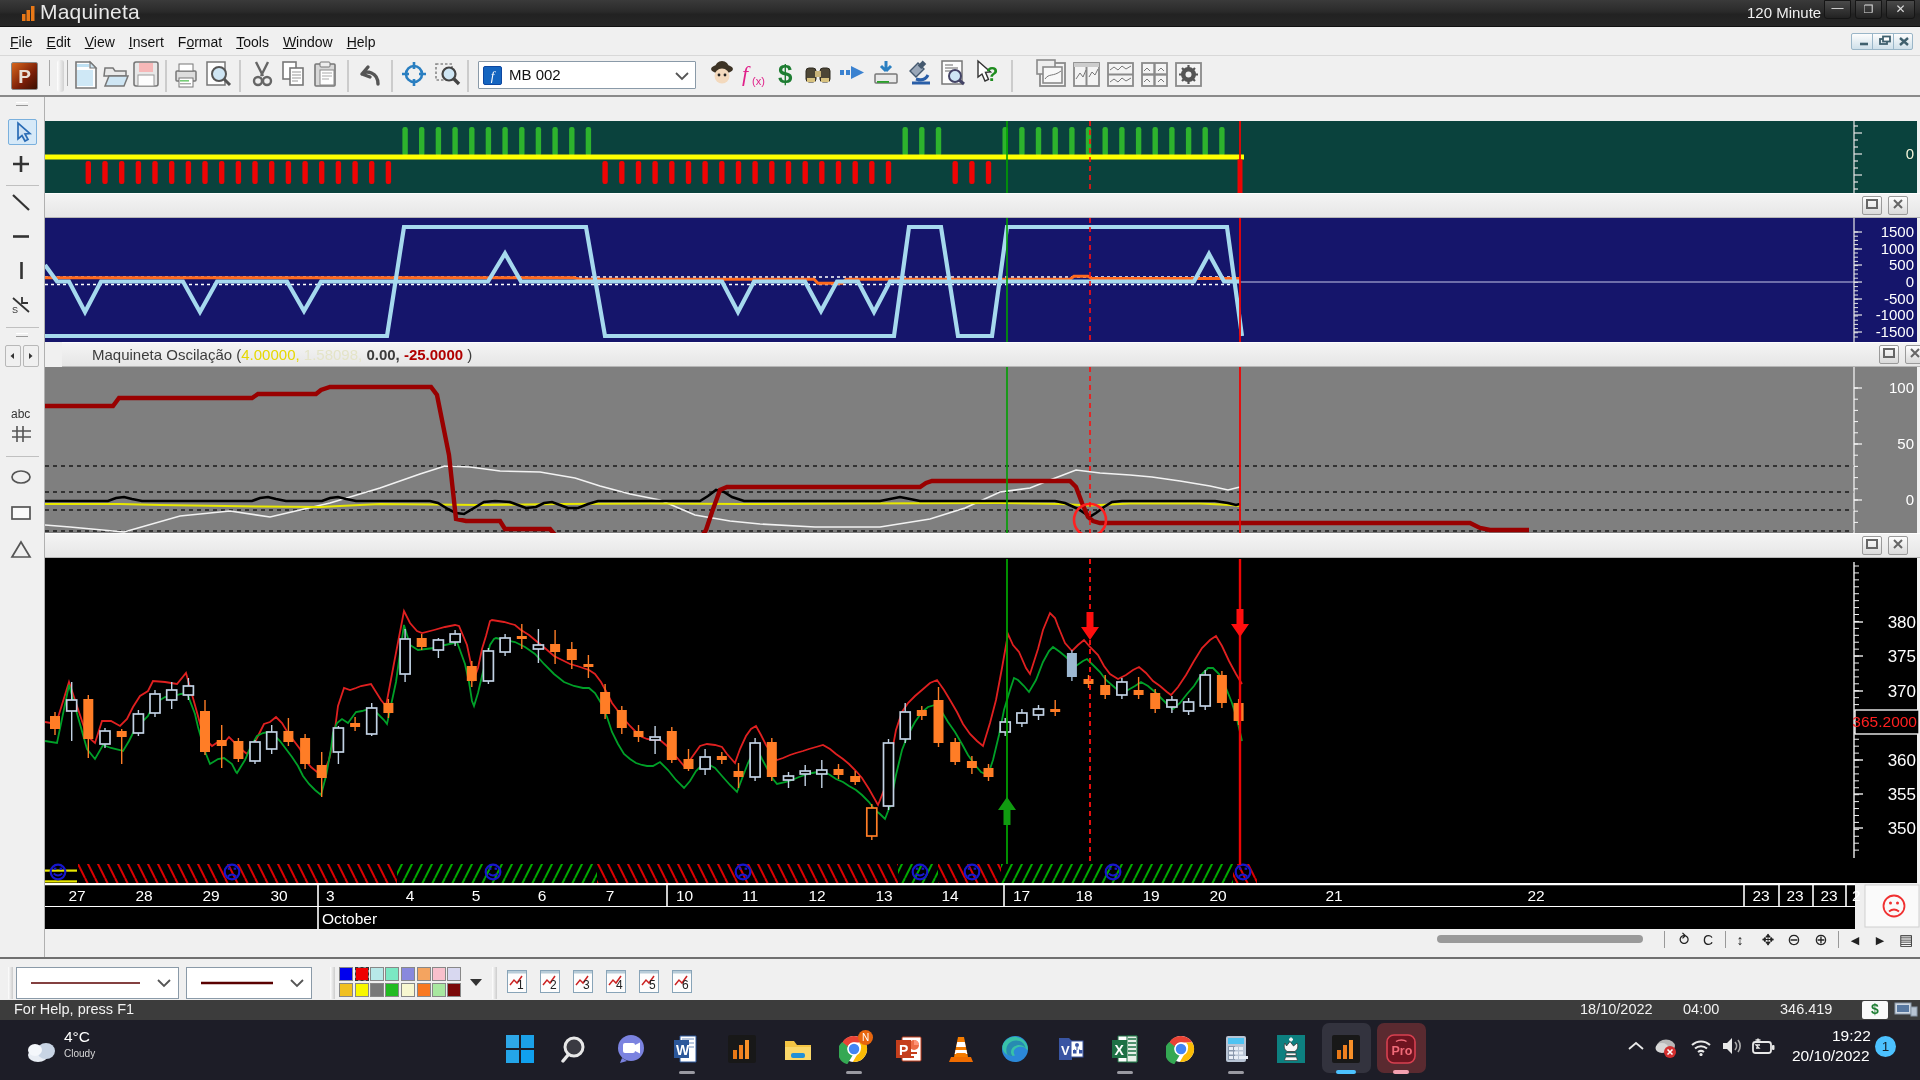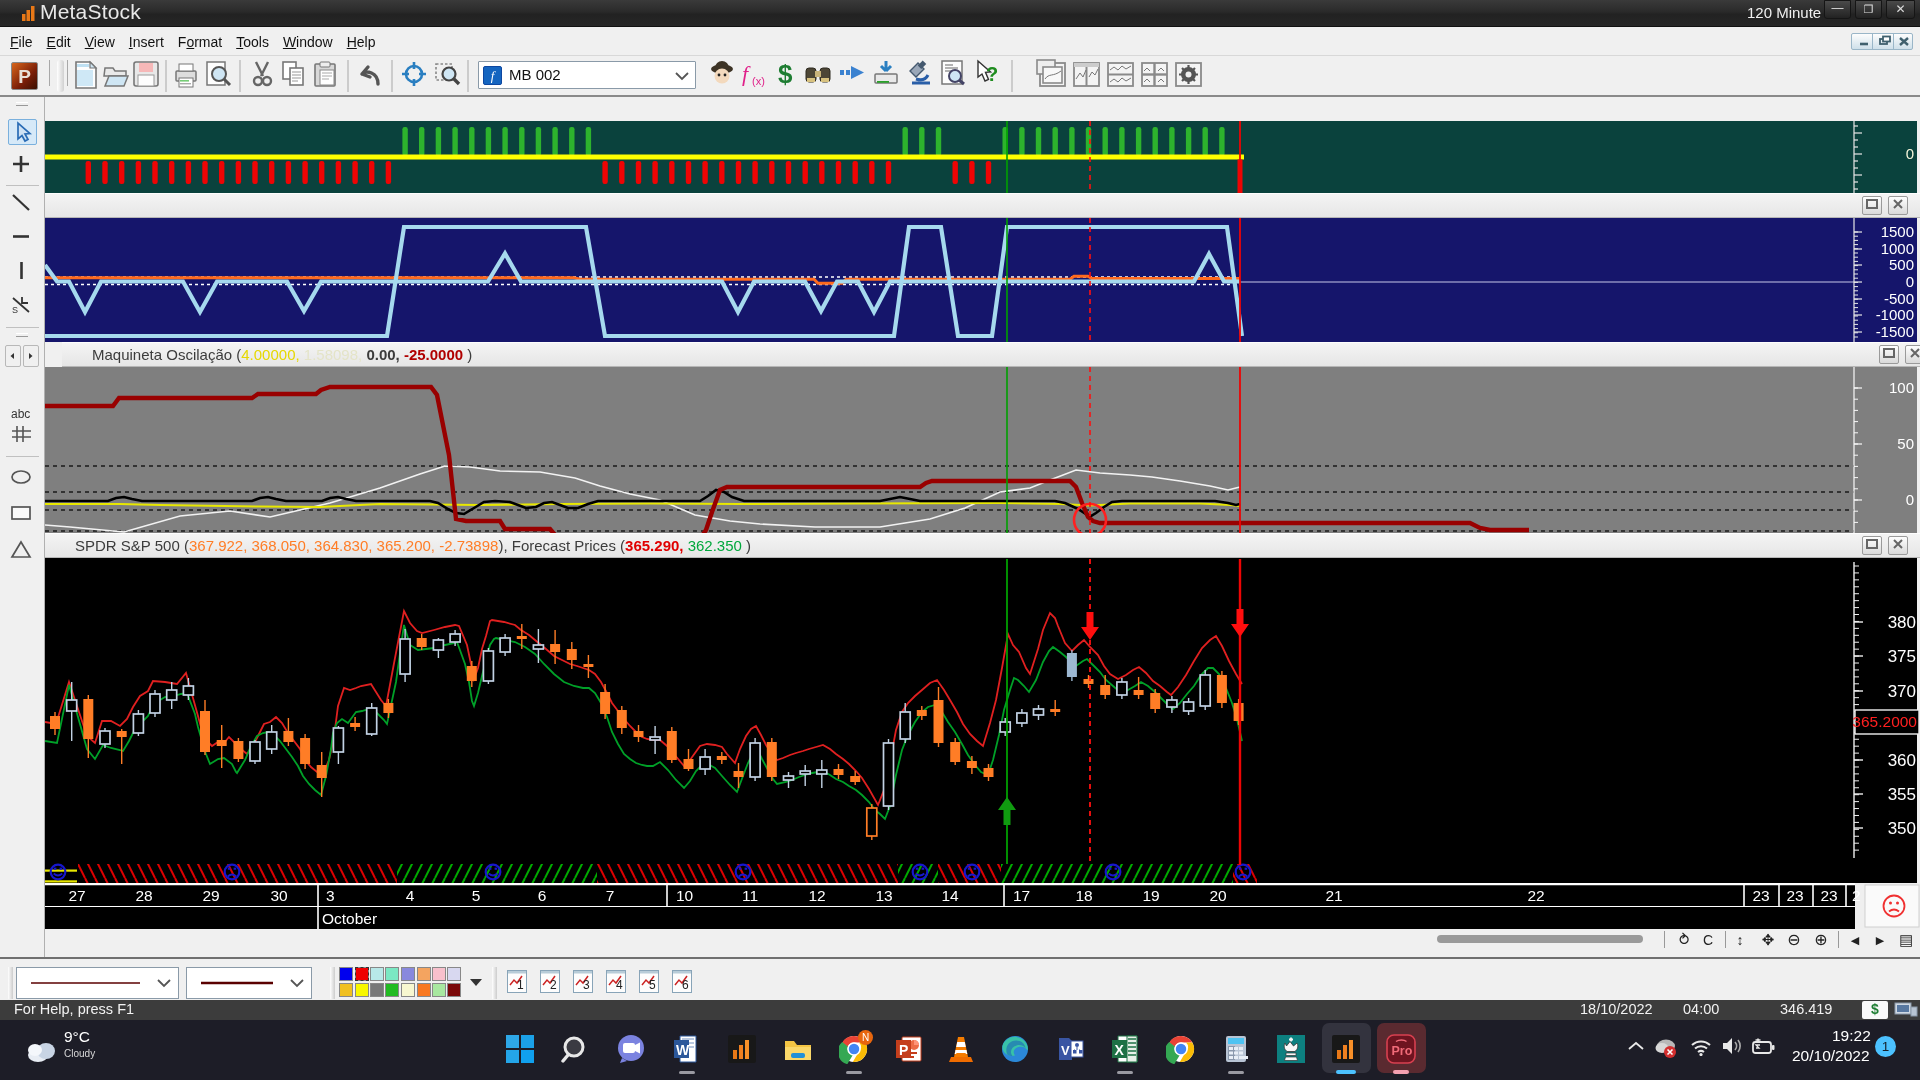--- a/index.html
+++ b/index.html
@@ -9,21 +9,21 @@
 .sep{position:absolute;top:4px;width:1px;height:26px;background:#a8a8a8}
 .mi{display:inline-block;padding:3px 7px}
 .u{text-decoration:underline}
 </style></head><body>
 <div class="abs" style="left:0;top:0;width:1920px;height:27px;background:linear-gradient(#3a3a3a,#2a2a2a 45%,#222 55%,#262626);border-bottom:1px solid #111">
     <svg class="abs" style="left:22px;top:4px" width="16" height="18">
       <rect x="0" y="10" width="3.5" height="7" fill="#e87817"></rect>
       <rect x="4.5" y="6" width="3.5" height="11" fill="#e87817"></rect>
       <rect x="9" y="2" width="3.5" height="15" fill="#e87817"></rect>
     </svg>
-    <span class="abs" style="left:40px;top:0px;font-size:21px;color:#e8e8e8;letter-spacing:0.2px">MetaStock</span>
+    <span class="abs" style="left:40px;top:0px;font-size:21px;color:#e8e8e8;letter-spacing:0.2px">Maquineta</span>
     <span class="abs" style="left:1747px;top:4px;font-size:15px;color:#f0f0f0">120 Minute</span>
     <div class="abs" style="left:1824px;top:0;width:27px;height:19px;background:linear-gradient(#4a4a4a,#222);border:1px solid #151515;border-radius:0 0 3px 3px;color:#ddd;text-align:center;font-size:12px;line-height:15px">—</div>
     <div class="abs" style="left:1855px;top:0;width:27px;height:19px;background:linear-gradient(#4a4a4a,#222);border:1px solid #151515;border-radius:0 0 3px 3px;color:#ddd;text-align:center;font-size:11px;line-height:17px">❐</div>
     <div class="abs" style="left:1886px;top:0;width:29px;height:19px;background:linear-gradient(#4a4a4a,#222);border:1px solid #151515;border-radius:0 0 3px 3px;color:#ddd;text-align:center;font-size:12px;line-height:17px">✕</div>
   </div>
 <div class="abs" style="left:0;top:27px;width:1920px;height:29px;background:#f0f0f0;border-bottom:1px solid #d8d8d8;font-size:14px;color:#111;padding-left:3px;padding-top:4px"><span class="mi"><span class="u">F</span>ile</span><span class="mi"><span class="u">E</span>dit</span><span class="mi"><span class="u">V</span>iew</span><span class="mi"><span class="u">I</span>nsert</span><span class="mi">F<span class="u">o</span>rmat</span><span class="mi"><span class="u">T</span>ools</span><span class="mi"><span class="u">W</span>indow</span><span class="mi"><span class="u">H</span>elp</span><div class="abs" style="left:1851px;top:6px;width:62px;height:17px;background:linear-gradient(#fdfdfd,#cfe0ea);border:1px solid #9ab6c8;border-radius:2px"><svg width="60" height="15">
         <line x1="8" y1="10" x2="16" y2="10" stroke="#40606e" stroke-width="2.6"></line>
         <line x1="20.5" y1="0" x2="20.5" y2="15" stroke="#9ab6c8"></line>
         <rect x="28" y="5" width="7" height="5" fill="none" stroke="#40606e" stroke-width="1.8"></rect>
         <rect x="31" y="2.5" width="7" height="5" fill="#fff" stroke="#40606e" stroke-width="1.8"></rect>
@@ -416,21 +416,20 @@
       <line x1="1809" y1="77.0" x2="1813" y2="77.0" stroke="#f8f8f8" stroke-width="1"></line>
       <line x1="1809" y1="88.2" x2="1813" y2="88.2" stroke="#f8f8f8" stroke-width="1"></line>
       <line x1="1809" y1="99.4" x2="1813" y2="99.4" stroke="#f8f8f8" stroke-width="1"></line>
       <line x1="1809" y1="110.6" x2="1813" y2="110.6" stroke="#f8f8f8" stroke-width="1"></line>
       <line x1="1809" y1="121.8" x2="1813" y2="121.8" stroke="#f8f8f8" stroke-width="1"></line>
       <line x1="1809" y1="133.0" x2="1813" y2="133.0" stroke="#f8f8f8" stroke-width="1"></line>
       <line x1="1809" y1="144.2" x2="1813" y2="144.2" stroke="#f8f8f8" stroke-width="1"></line>
       <line x1="1809" y1="155.4" x2="1813" y2="155.4" stroke="#f8f8f8" stroke-width="1"></line>
     </svg>
     <div class="hdr" style="left:0;top:436px">
-      <span class="t">SPDR S&amp;P 500 (<span style="color:#ff7d26">367.922, 368.050, 364.830, 365.200, -2.73898</span>), Forecast Prices (<b style="color:#e00000">365.290,</b> <span style="color:#00a83c">362.350</span> )</span>
       <div class="hbtn" style="left:1817px"><svg width="18" height="15">
           <rect x="4" y="3" width="10" height="8" fill="none" stroke="#666" stroke-width="2"></rect>
         </svg></div>
       <div class="hbtn" style="left:1843px"><svg width="18" height="15">
           <path d="M5 3 l8 8 M13 3 l-8 8" stroke="#666" stroke-width="2"></path>
         </svg></div>
     </div>
     <svg class="abs" style="left:0;top:461px" width="1875" height="325">
       <rect width="1872" height="325" fill="#000000"></rect>
       <defs>
@@ -835,21 +834,21 @@
       <rect x="3" y="4" width="12" height="7" fill="#5878a0"></rect>
       <rect x="17" y="6" width="6" height="9" fill="#b8c4d2" stroke="#8a98a8"></rect>
     </svg>
   </div>
 <div class="abs" style="left:0;top:1020px;width:1920px;height:60px;background:#1d1d27">
     <svg class="abs" style="left:24px;top:13px" width="34" height="32">
       <ellipse cx="14" cy="22" rx="10" ry="7" fill="#e8edf4"></ellipse>
       <ellipse cx="22" cy="18" rx="9" ry="8" fill="#c8d4e4"></ellipse>
       <ellipse cx="11" cy="17" rx="7" ry="6" fill="#f4f7fb"></ellipse>
     </svg>
-    <span class="abs" style="left:64px;top:8px;color:#fff;font-size:15.5px">9°C</span>
+    <span class="abs" style="left:64px;top:8px;color:#fff;font-size:15.5px">4°C</span>
     <span class="abs" style="left:64px;top:28px;color:#d8d8d8;font-size:10px">Cloudy</span>
     <div class="abs" style="left:1322px;top:3px;width:49px;height:50px;background:#33333e;border-radius:7px"></div>
     <div class="abs" style="left:1377px;top:3px;width:49px;height:50px;background:#5a2a30;border-radius:7px"></div>
     <svg class="abs" style="left:505px;top:14px" width="30" height="30" viewBox="0 0 30 30">
       <rect x="1" y="1" width="13" height="13" fill="#2ea8e8"></rect>
       <rect x="16" y="1" width="13" height="13" fill="#1ba1e8"></rect>
       <rect x="1" y="16" width="13" height="13" fill="#24a5e8"></rect>
       <rect x="16" y="16" width="13" height="13" fill="#10a0ee"></rect>
     </svg>
     <svg class="abs" style="left:561px;top:14px" width="30" height="30" viewBox="0 0 30 30">

